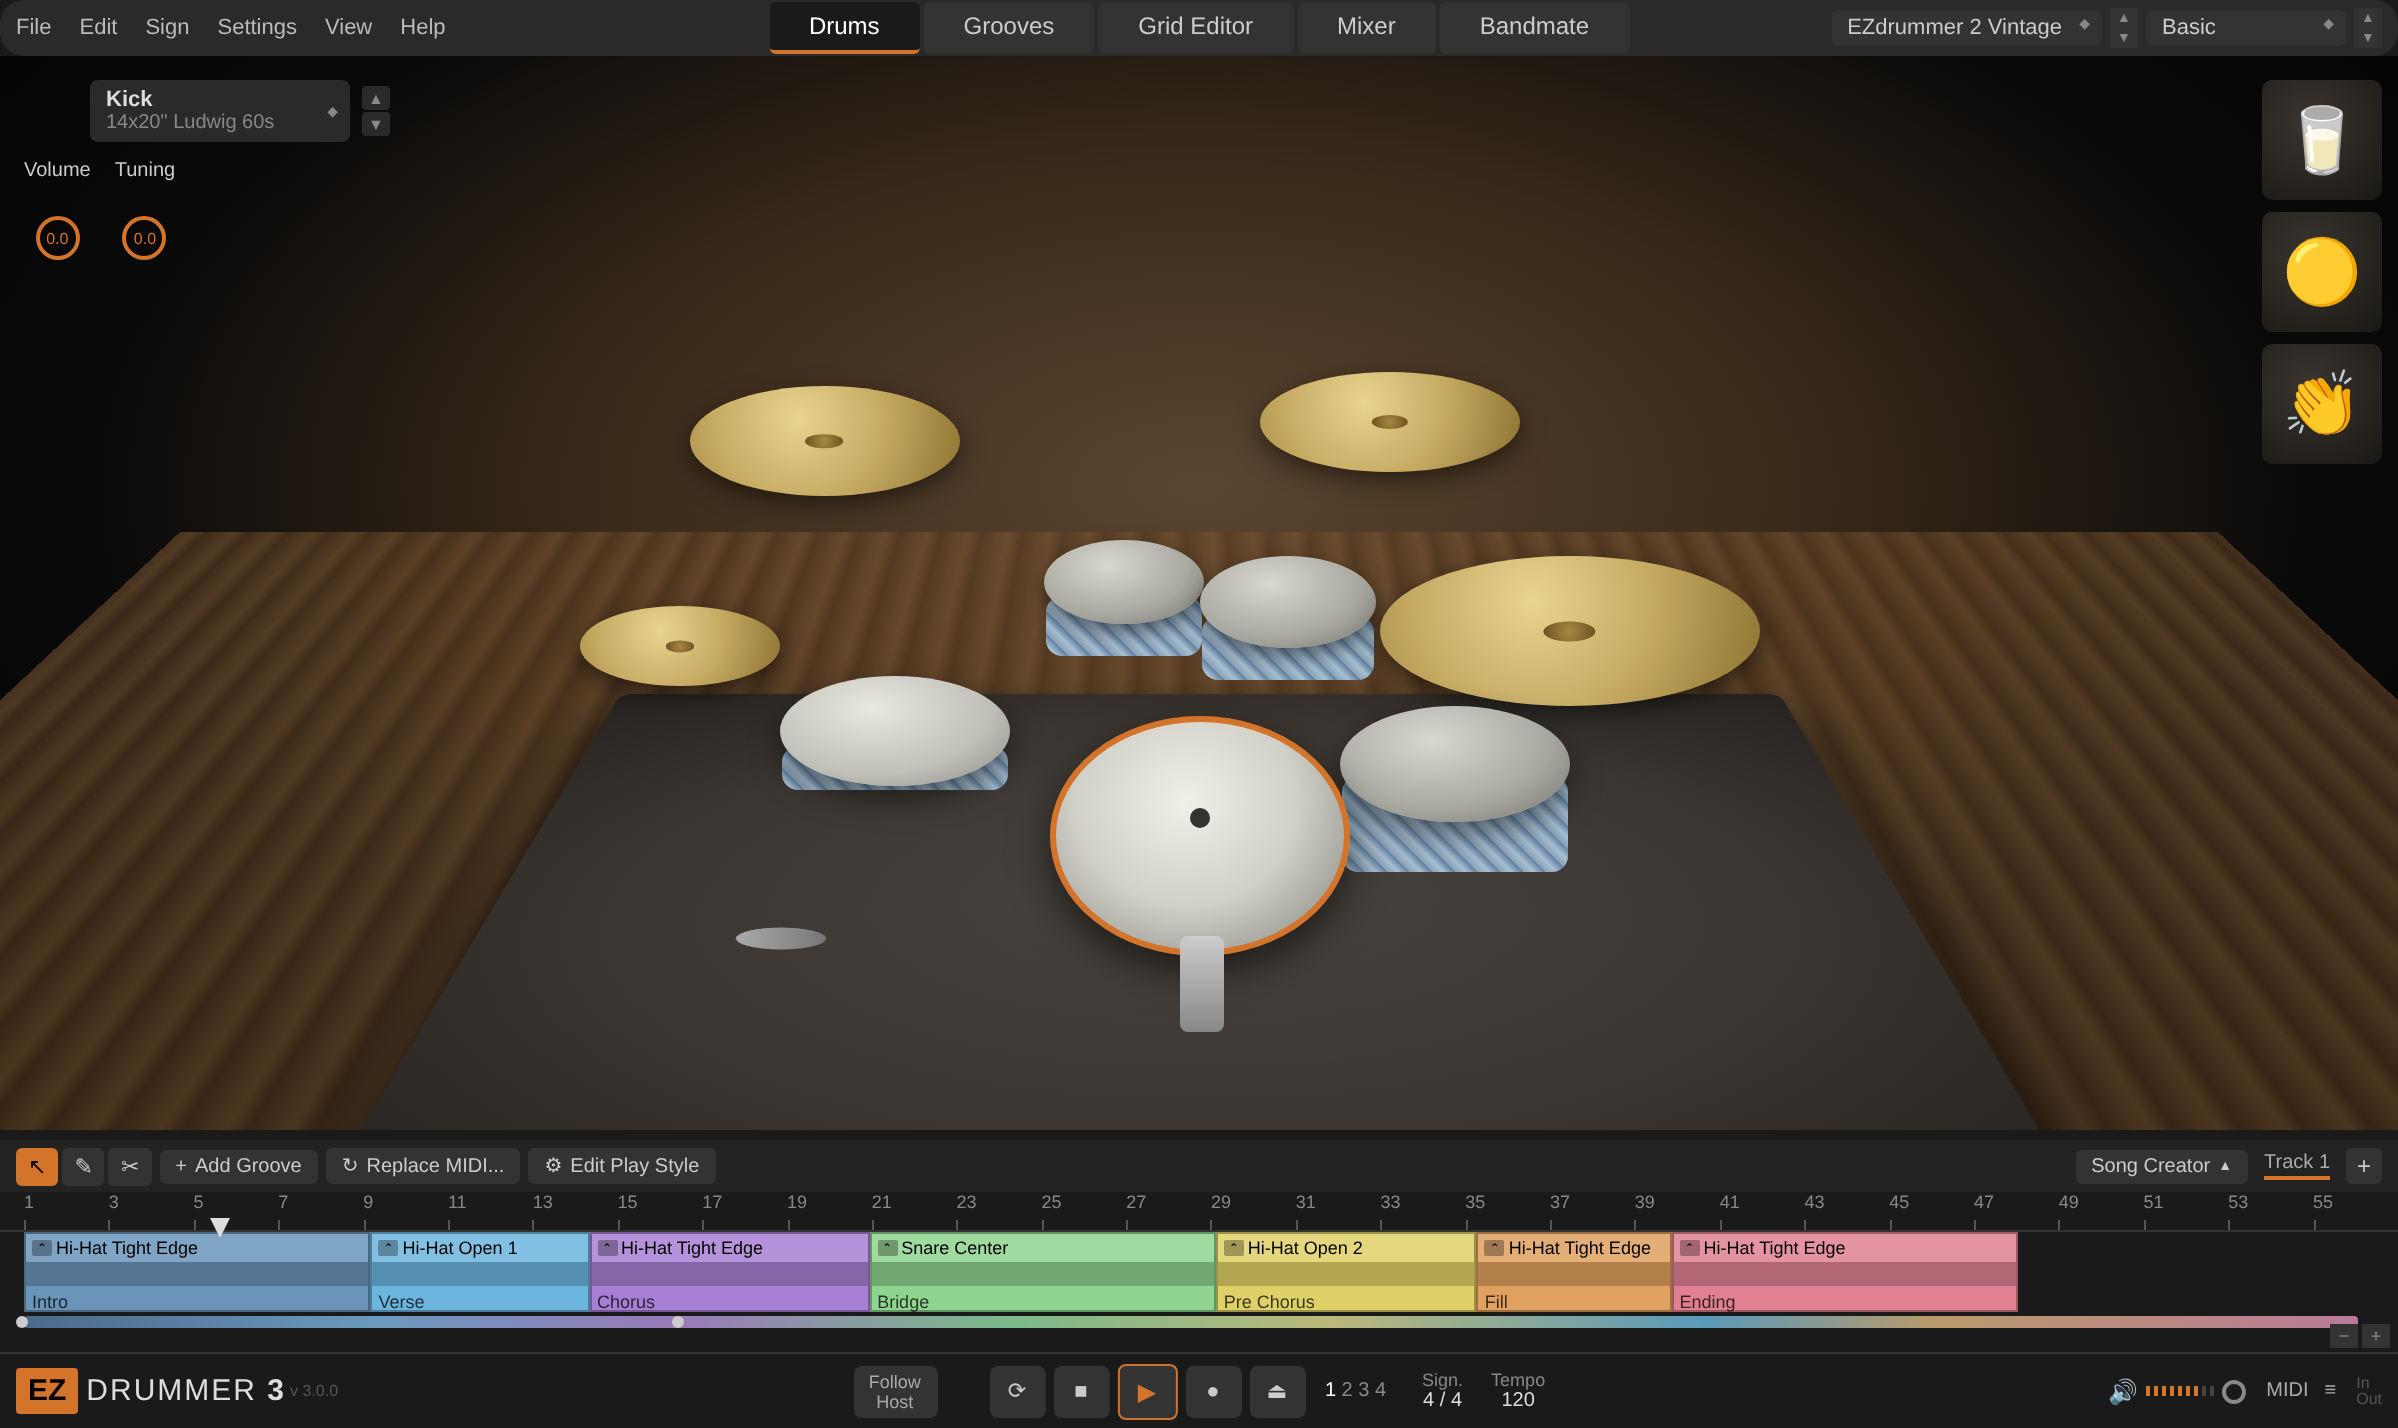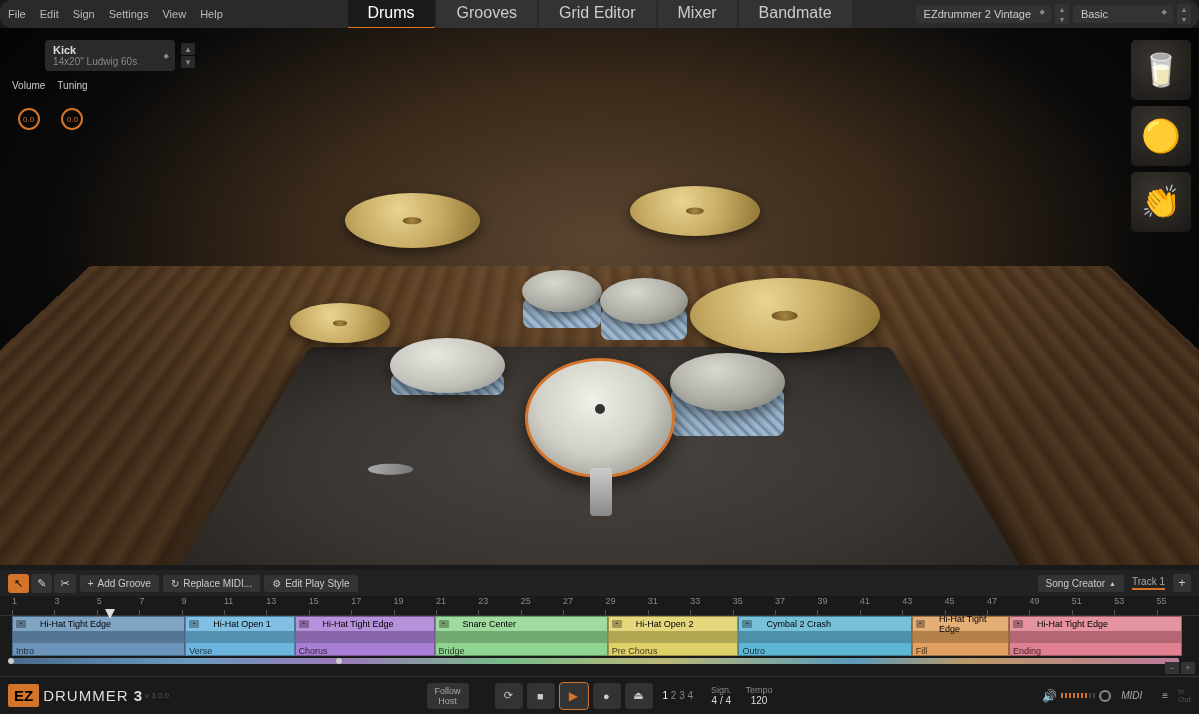--- a/index.html
+++ b/index.html
@@ -3,21 +3,21 @@
 <meta charset="utf-8">
 <style>
 * { margin: 0; padding: 0; box-sizing: border-box; font-family: Arial, sans-serif; user-select: none; }
 body { width: 1199px; height: 714px; background: #1a1a1a; overflow: hidden; position: relative; }
 
 
 .menu-bar { height: 28px; background: #2a2a2a; display: flex; align-items: center; padding: 0 8px; position: relative; border-radius: 12px; }
 .menu-items { display: flex; gap: 14px; }
 .menu-item { color: #bbb; font-size: 11px; cursor: pointer; }
 .menu-tabs { position: absolute; left: 50%; transform: translateX(-50%); display: flex; gap: 2px; }
-.menu-tab { padding: 5px 20px; color: #ccc; font-size: 16px; background: #333; border-radius: 3px; cursor: pointer; }
+.menu-tab { padding: 5px 20px; color: #ccc; font-size: 12px; background: #333; border-radius: 3px; cursor: pointer; }
 .menu-tab.active { background: #1a1a1a; border-bottom: 2px solid #d4732a; color: #fff; }
 .menu-right { margin-left: auto; display: flex; gap: 4px; align-items: center; }
 .dropdown-sel { background: #333; color: #ccc; font-size: 11px; padding: 3px 20px 3px 8px; border-radius: 3px; position: relative; min-width: 100px; }
 .dropdown-sel::after { content: '◆'; position: absolute; right: 6px; font-size: 7px; color: #888; }
 .arrow-btns { display: flex; flex-direction: column; }
 .arrow-btn { width: 14px; height: 10px; background: #333; color: #888; font-size: 7px; display: flex; align-items: center; justify-content: center; cursor: pointer; }
 
 
 .inst-bar { position: absolute; top: 40px; left: 10px; display: flex; align-items: center; gap: 6px; z-index: 10; margin-left: 35px; }
 .inst-sel { background: #2a2a2a; border-radius: 4px; padding: 4px 24px 4px 8px; min-width: 130px; position: relative; }
@@ -76,21 +76,21 @@
 .add-btn { width: 18px; height: 18px; background: #333; color: #ccc; border-radius: 3px; display: flex; align-items: center; justify-content: center; font-size: 12px; cursor: pointer; }
 
 
 .timeline { position: absolute; top: 596px; left: 0; right: 0; height: 80px; background: #1a1a1a; }
 .ruler { height: 20px; display: flex; position: relative; padding-left: 12px; border-bottom: 1px solid #333; }
 .ruler-tick { flex: 1; color: #888; font-size: 9px; position: relative; }
 .ruler-tick::before { content: ''; position: absolute; left: 0; bottom: 0; width: 1px; height: 5px; background: #555; }
 .playhead { position: absolute; left: 105px; top: 13px; width: 10px; height: 10px; background: #ddd; clip-path: polygon(50% 100%, 0 0, 100% 0); z-index: 5; }
 .clips { height: 40px; display: flex; padding-left: 12px; }
 .clip { position: relative; border: 1px solid rgba(0,0,0,0.3); }
-.clip-hdr { height: 14px; display: flex; align-items: center; gap: 14px; padding: 0 3px; font-size: 9px; color: #000; background: rgba(255,255,255,0.15); }
+.clip-hdr { height: 14px; display: flex; align-items: center; gap: 2px; padding: 0 3px; font-size: 9px; color: #000; background: rgba(255,255,255,0.15); }
 .clip-body { height: 12px; background: rgba(0,0,0,0.2); }
 .clip-ft { height: 16px; padding: 0 3px; font-size: 9px; color: rgba(0,0,0,0.75); display: flex; align-items: center; }
 .clip-icon { width: 10px; height: 8px; background: rgba(0,0,0,0.3); border-radius: 1px; display: flex; align-items: center; justify-content: center; font-size: 6px; }
 .mini { height: 12px; position: relative; padding-left: 12px; }
 .mini-bar { position: absolute; left: 12px; right: 20px; top: 2px; height: 6px; background: linear-gradient(90deg,#4a6a8a,#6a9abf 15%,#9a7aba 28%,#7aba8a 42%,#bab87a 56%,#5a9aba 72%,#ba9a6a 82%,#ba7a9a 100%); border-radius: 2px; }
 .mini-dot { position: absolute; width: 6px; height: 6px; background: #ccc; border-radius: 50%; top: 2px; }
 
 
 .transport { position: absolute; bottom: 0; left: 0; right: 0; height: 38px; background: #1a1a1a; border-top: 1px solid #333; display: flex; align-items: center; padding: 0 8px; }
 .logo { display: flex; align-items: baseline; gap: 4px; }
@@ -108,21 +108,21 @@
 .sig-tempo { display: flex; gap: 14px; margin-left: 14px; }
 .st-grp { text-align: center; }
 .st-lbl { color: #888; font-size: 9px; }
 .st-val { color: #ddd; font-size: 10px; }
 .trans-right { margin-left: auto; display: flex; align-items: center; gap: 10px; }
 .vol-slider { display: flex; align-items: center; gap: 4px; }
 .vol-icon { color: #aaa; font-size: 12px; }
 .vol-dots { display: flex; gap: 2px; }
 .vol-dot { width: 2px; height: 5px; background: #d4732a; }
 .vol-dot.off { background: #444; }
-.midi-btn { color: #aaa; font-size: 10px; display: flex; align-items: flex-start; gap: 20px; font-style: italic; }
+.midi-btn { color: #aaa; font-size: 10px; display: flex; align-items: flex-start; gap: 8px; }
 .io { color: #555; font-size: 8px; line-height: 8px; }
 .zoom-ctrl { position: absolute; right: 4px; bottom: 40px; display: flex; gap: 2px; }
 .zoom-b { width: 14px; height: 12px; background: #333; color: #888; font-size: 9px; display: flex; align-items: center; justify-content: center; cursor: pointer; }
 </style>
 </head>
 <body>
 
 <div class="menu-bar">
   <div class="menu-items">
     <span class="menu-item">File</span>
@@ -315,28 +315,20 @@
         <div class="clip-ft">Bridge</div>
       </div>
       <div class="clip" style="background: rgb(224, 208, 104); width: 11%;">
         <div class="clip-hdr">
           <span class="clip-icon">⌃</span>
           <span>Hi-Hat Open 2</span>
         </div>
         <div class="clip-body"></div>
         <div class="clip-ft">Pre Chorus</div>
       </div>
-      <div class="clip" style="background: rgb(95, 181, 212); width: 14.6%;">
-        <div class="clip-hdr">
-          <span class="clip-icon">⌃</span>
-          <span>Cymbal 2 Crash</span>
-        </div>
-        <div class="clip-body"></div>
-        <div class="clip-ft">Outro</div>
-      </div>
       <div class="clip" style="background: rgb(224, 160, 96); width: 8.2%;">
         <div class="clip-hdr">
           <span class="clip-icon">⌃</span>
           <span>Hi-Hat Tight Edge</span>
         </div>
         <div class="clip-body"></div>
         <div class="clip-ft">Fill</div>
       </div>
       <div class="clip" style="background: rgb(224, 128, 144); width: 14.6%;">
         <div class="clip-hdr">

